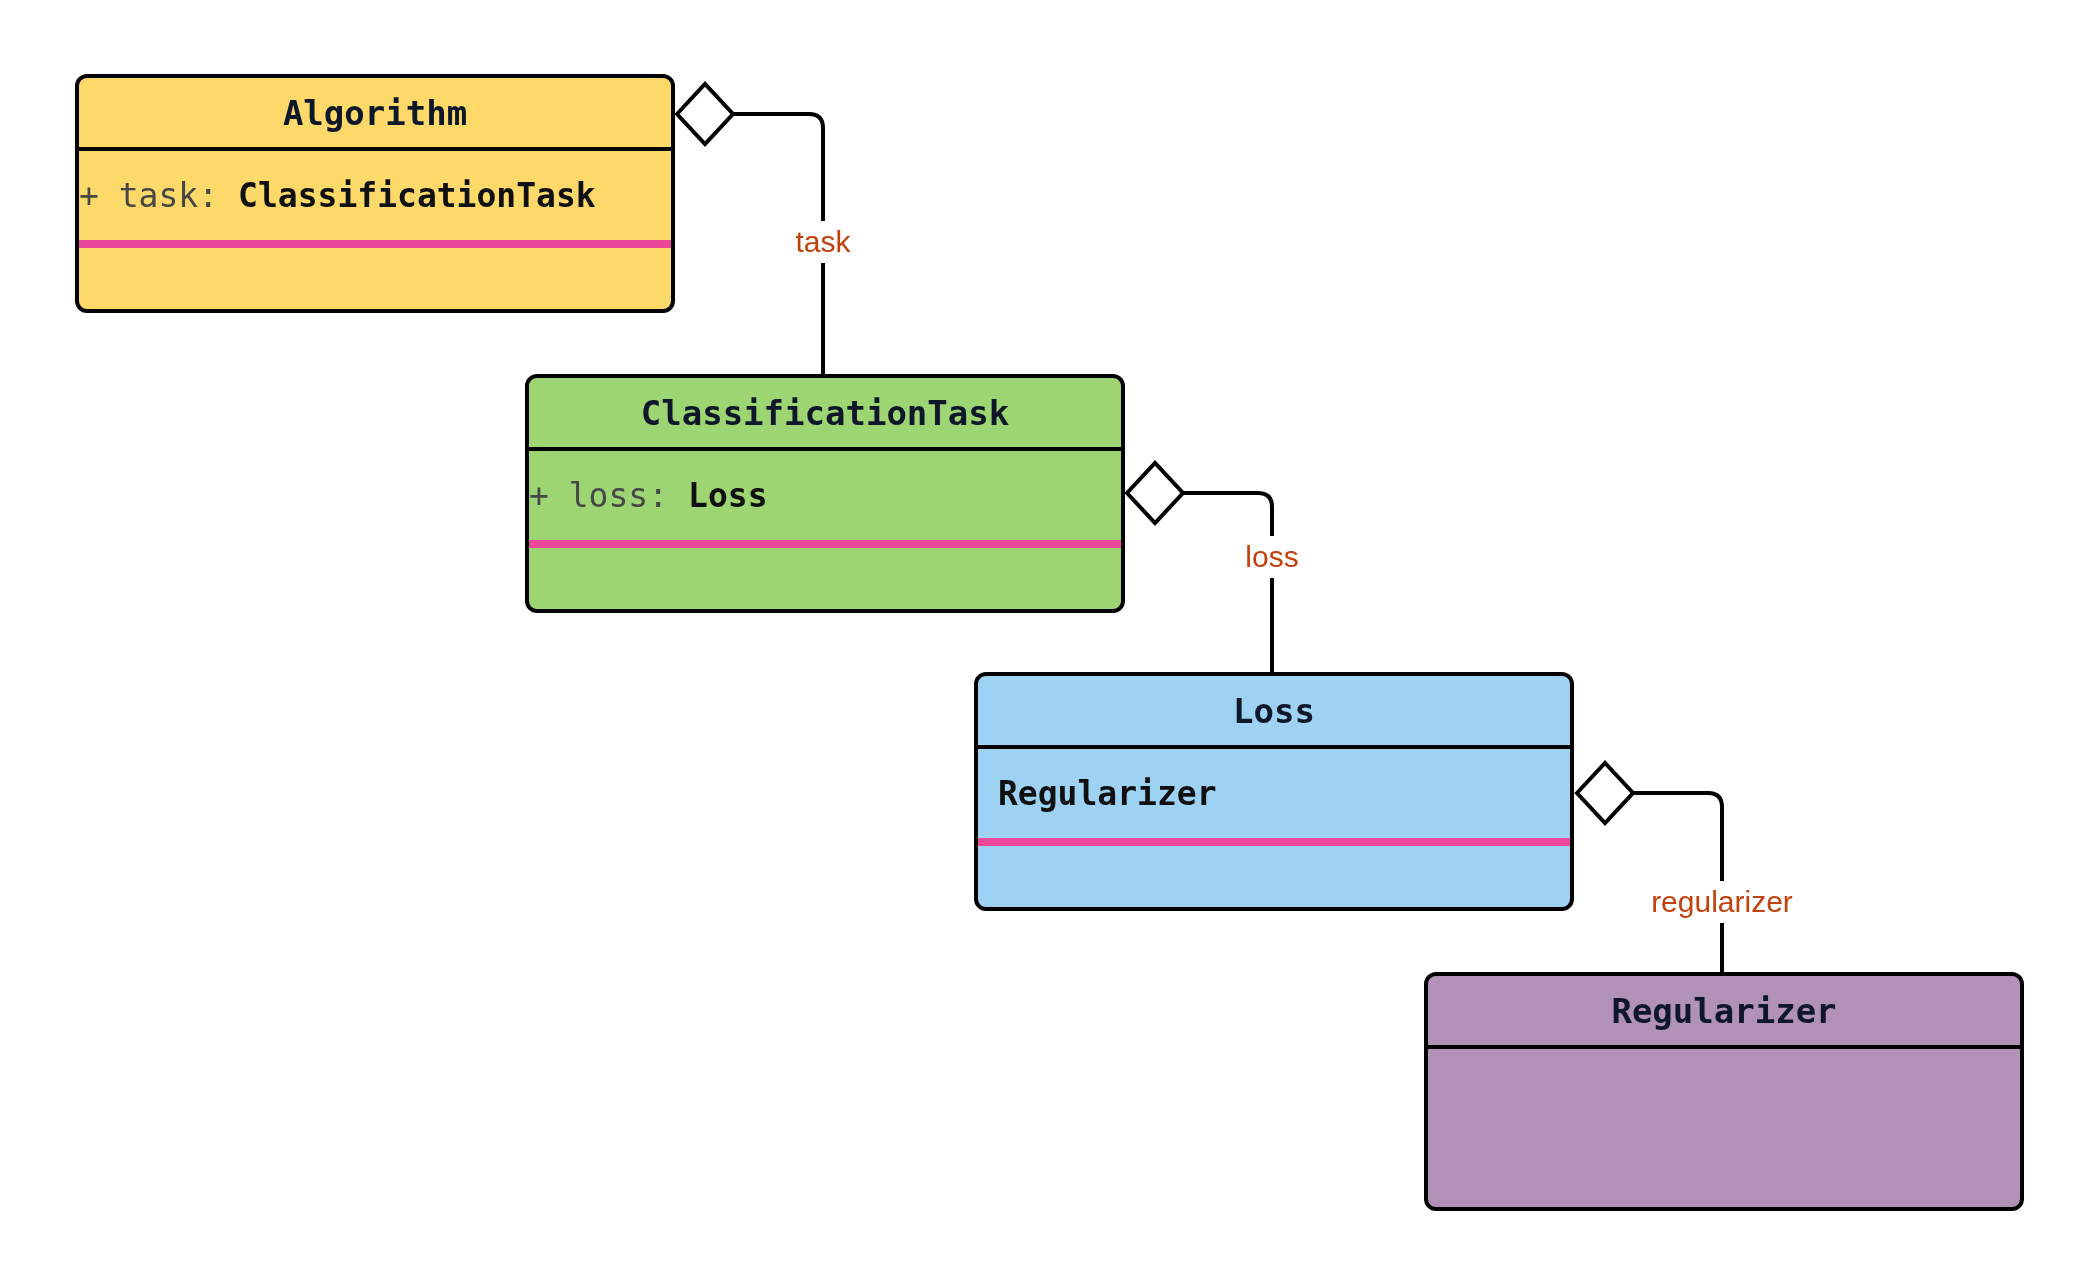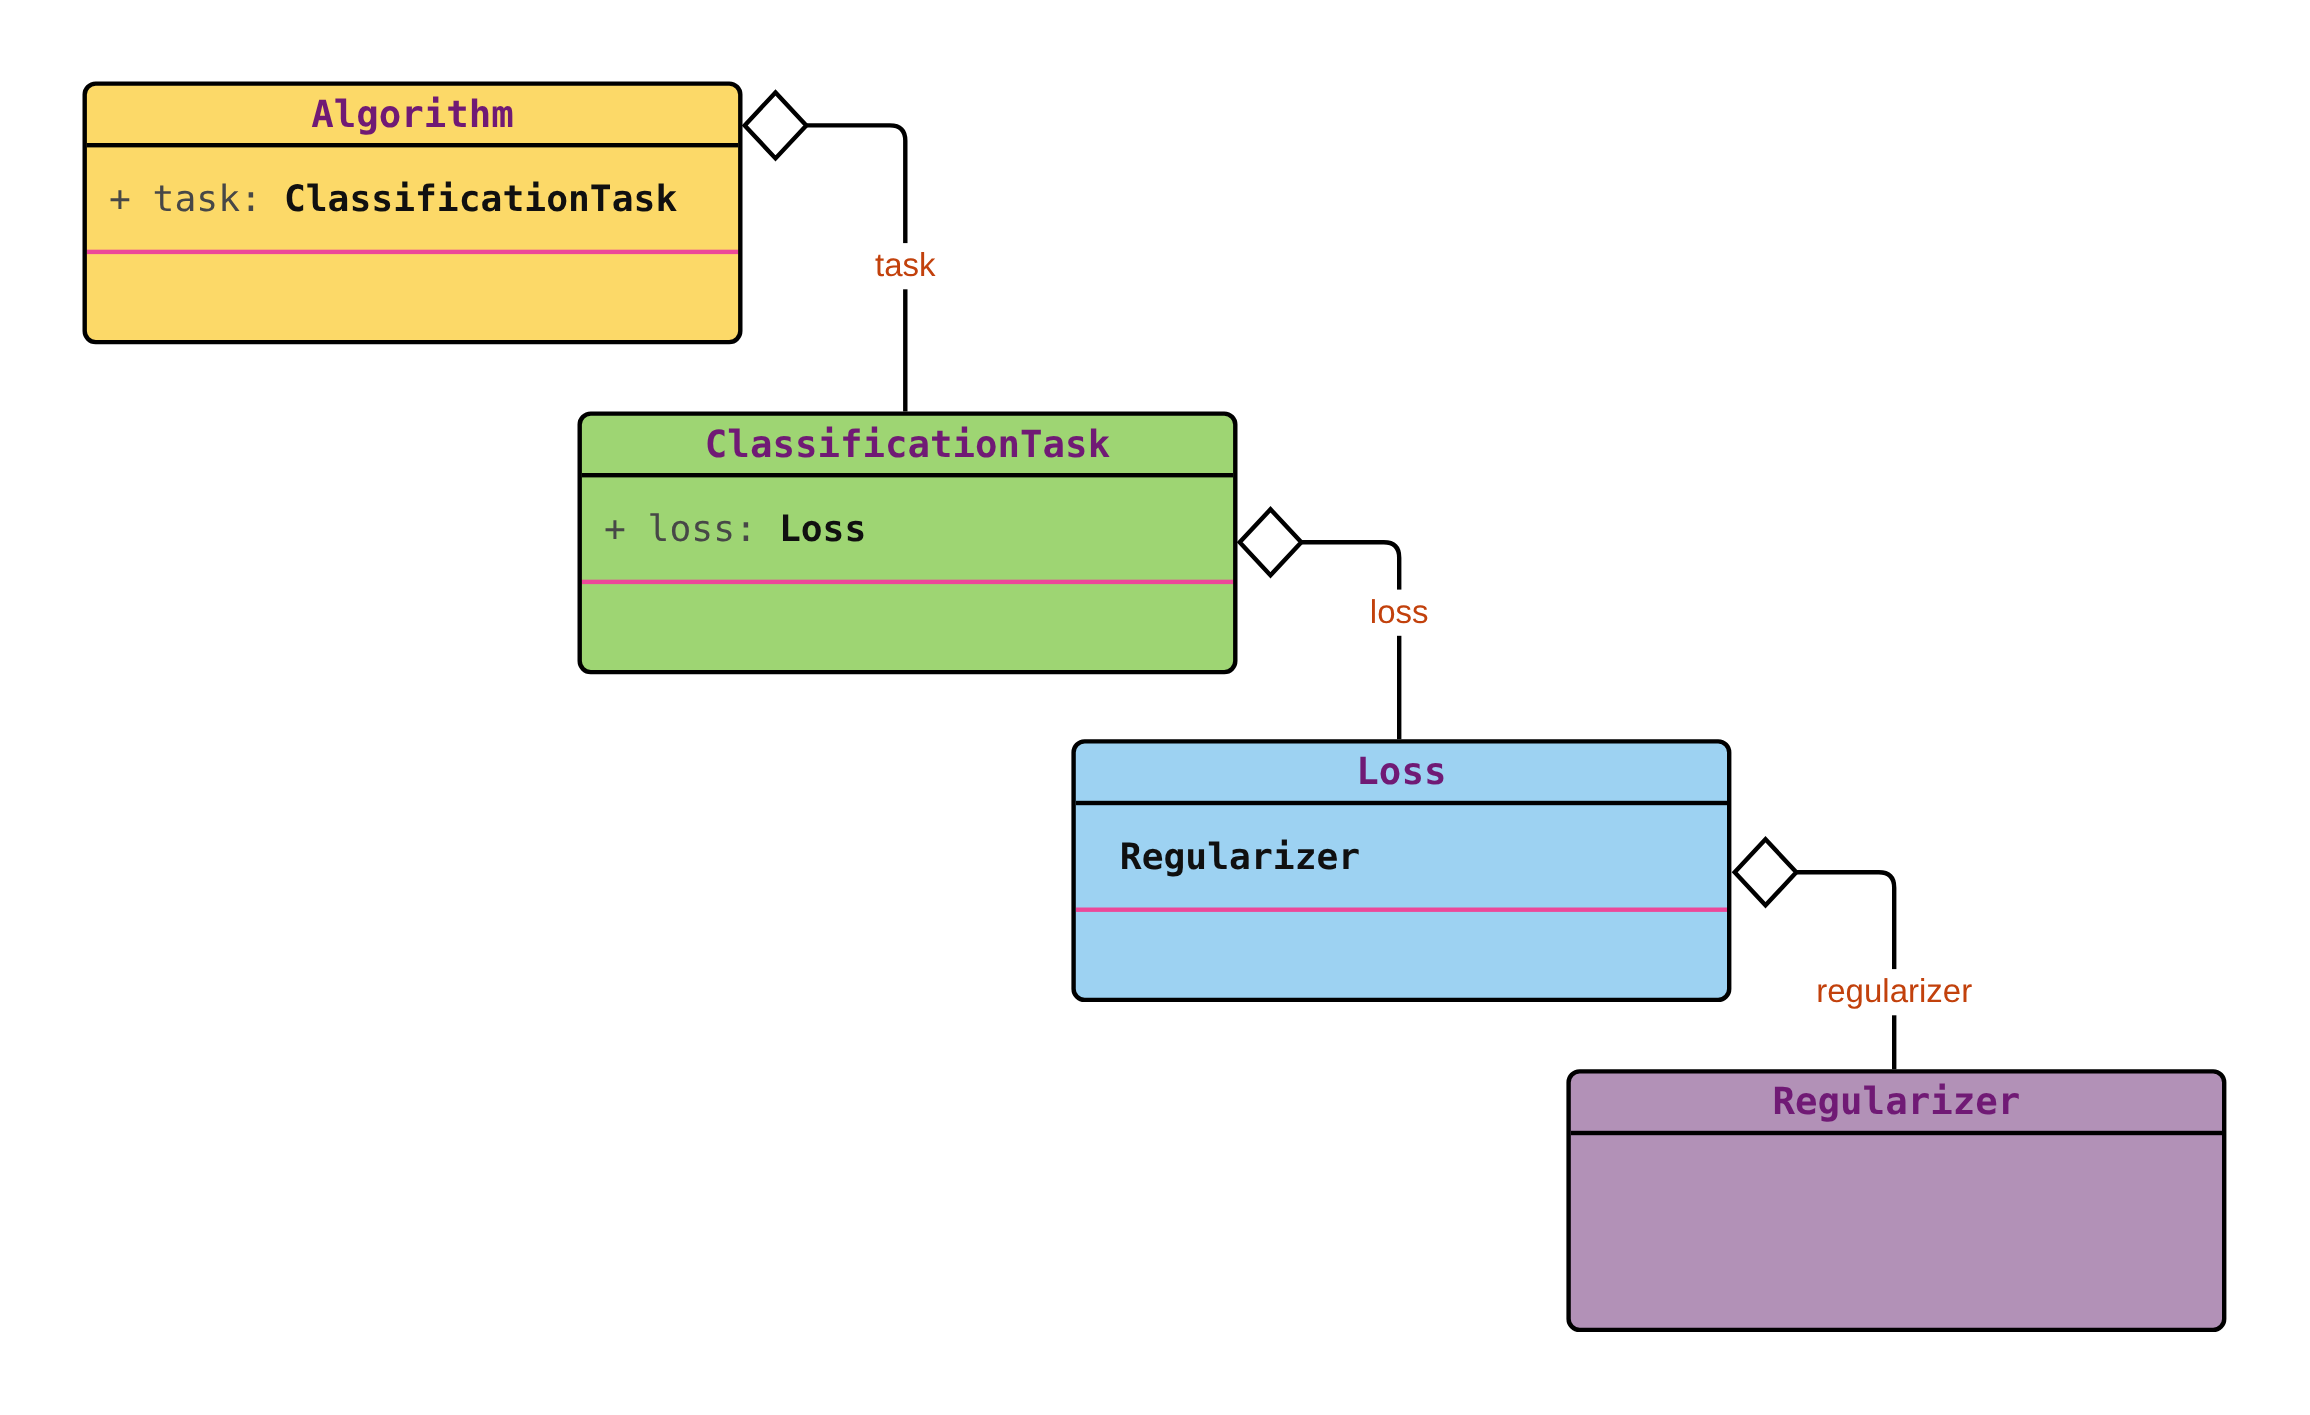--- a/index.html
+++ b/index.html
@@ -29,36 +29,35 @@
     height: 239px;
     box-sizing: border-box;
     border: 4px solid #000000;
     border-radius: 12px;
     display: flex;
     flex-direction: column;
     overflow: hidden;
   }
   .uml-title {
     box-sizing: border-box;
-    height: 56px;
+    height: 73px;
     border-bottom: 4px solid #000000;
     display: flex;
     align-items: center;
     justify-content: center;
     font-weight: bold;
     font-size: 34px;
-    color: #701a75;
+    color: #0f172a;
   }
   .uml-attrs {
     box-sizing: border-box;
     height: 97px;
-    border-bottom: 4px solid #ec4899;
+    border-bottom: 8px solid #ec4899;
     display: flex;
     align-items: center;
-    padding-left: 20px;
     font-size: 33px;
     color: #474747;
     white-space: pre;
   }
   .attr-type {
     font-weight: bold;
     color: #101010;
     margin-left: 20px;
   }
   .uml-empty {

